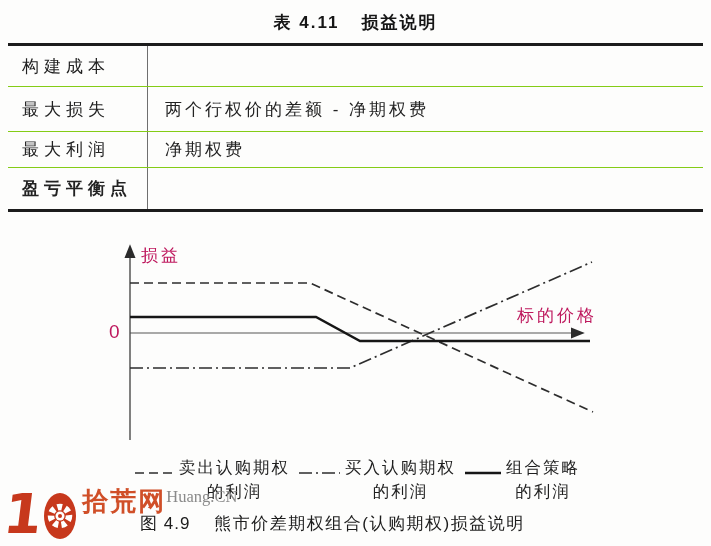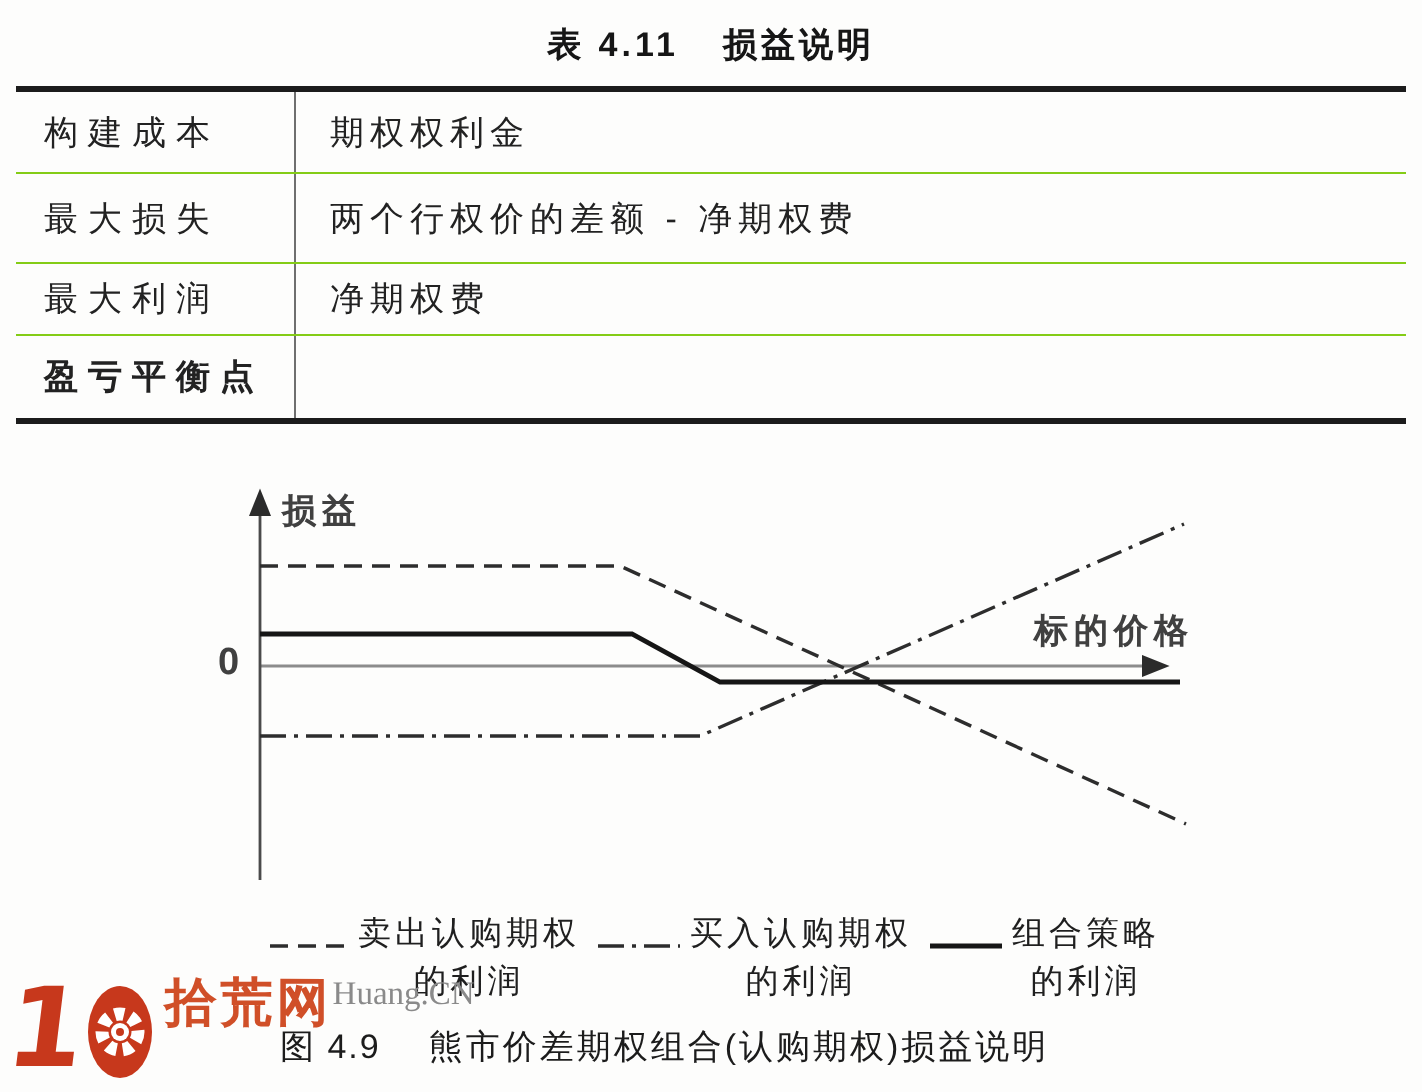--- a/index.html
+++ b/index.html
@@ -30,21 +30,21 @@
   }
   .h40{height:40px}.h44{height:44px}.h35{height:35px}.h41{height:41px}
 
   
   #chart-svg{position:absolute;left:0;top:0;width:711px;height:546px;pointer-events:none;}
   .s-axis{fill:none;stroke:#8c8c8c;stroke-width:1.4;}
   .s-yaxis{fill:none;stroke:#4a4a4a;stroke-width:1.4;}
   .s-dashed{fill:none;stroke:#2d2d2d;stroke-width:1.7;stroke-dasharray:9 5;}
   .s-dashdot{fill:none;stroke:#2d2d2d;stroke-width:1.7;stroke-dasharray:13 4 2 4;}
   .s-solid{fill:none;stroke:#161616;stroke-width:2.4;}
-  .chart-label{position:absolute;font-size:17px;color:#404040;letter-spacing:3px;white-space:nowrap;font-weight:bold;}
+  .chart-label{position:absolute;font-size:17px;color:#be185d;letter-spacing:3px;white-space:nowrap;}
   .lbl-y{left:141px;top:244px;}
   .lbl-zero{left:109px;top:321px;font-size:19px;letter-spacing:0;}
   .lbl-x{left:517px;top:304px;}
 
   
   .legend{position:absolute;left:134px;top:456px;display:flex;align-items:flex-start;}
   .lg-item{display:flex;align-items:flex-start;margin-right:8px;}
   .lg-marker{margin-top:13px;margin-right:4px;flex:none;}
   .lg-text{display:flex;flex-direction:column;text-align:center;
     font-size:16.5px;letter-spacing:2px;color:#1f1f1f;line-height:1.45;}
@@ -66,21 +66,20 @@
 </head>
 <body>
 
 <div class="tbl-title">
   <span>表 4.11</span><span class="gap"></span><span>损益说明</span>
 </div>
 
 <div class="ptable">
   <div class="prow h40">
     <div class="c1">构建成本</div>
-    <div class="c2">期权权利金</div>
   </div>
   <div class="prow h44">
     <div class="c1">最大损失</div>
     <div class="c2">两个行权价的差额 - 净期权费</div>
   </div>
   <div class="prow h35">
     <div class="c1">最大利润</div>
     <div class="c2">净期权费</div>
   </div>
   <div class="prow h41">

